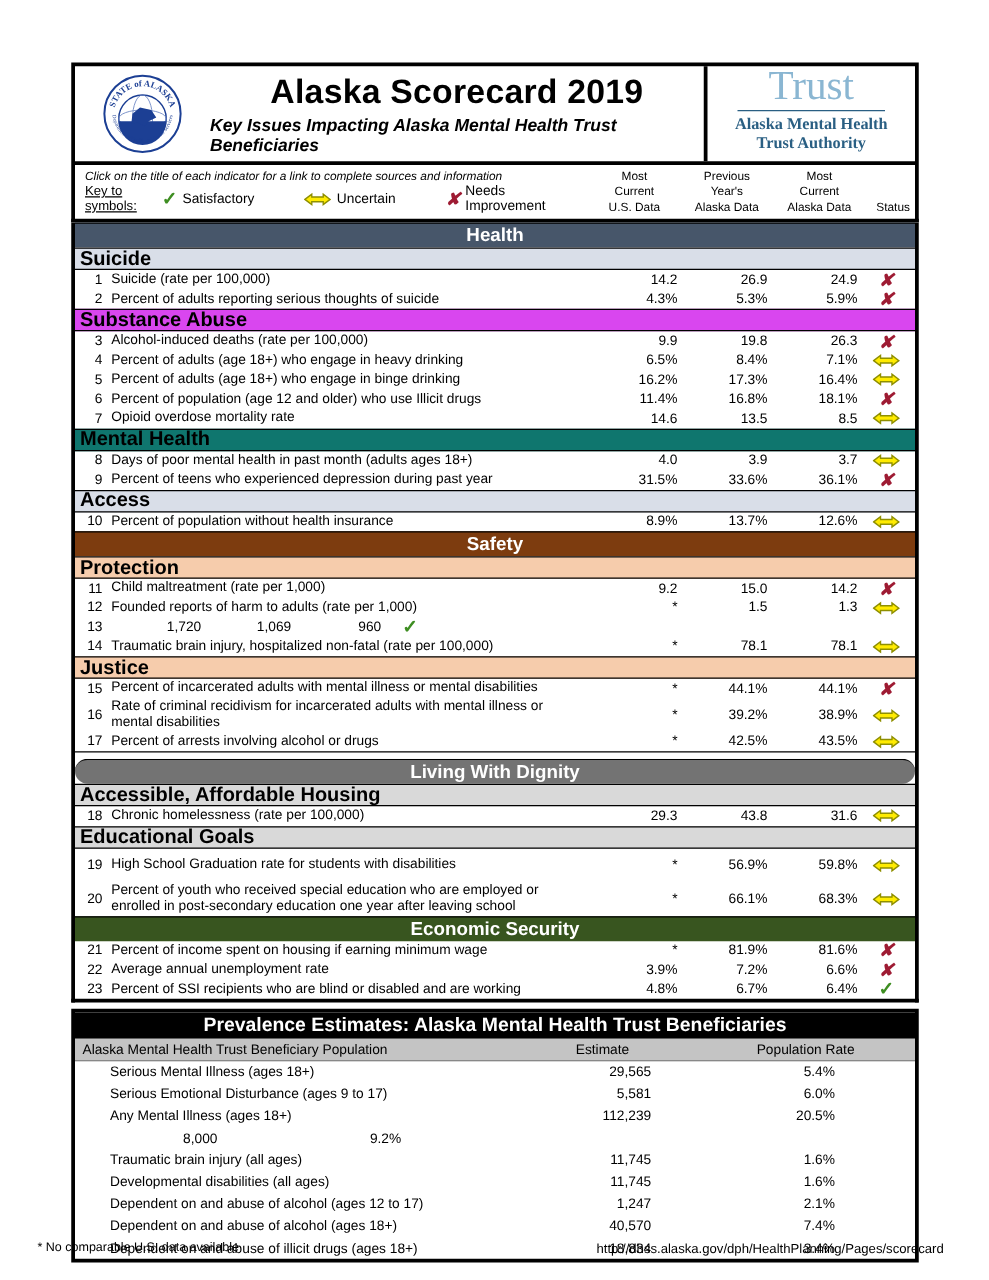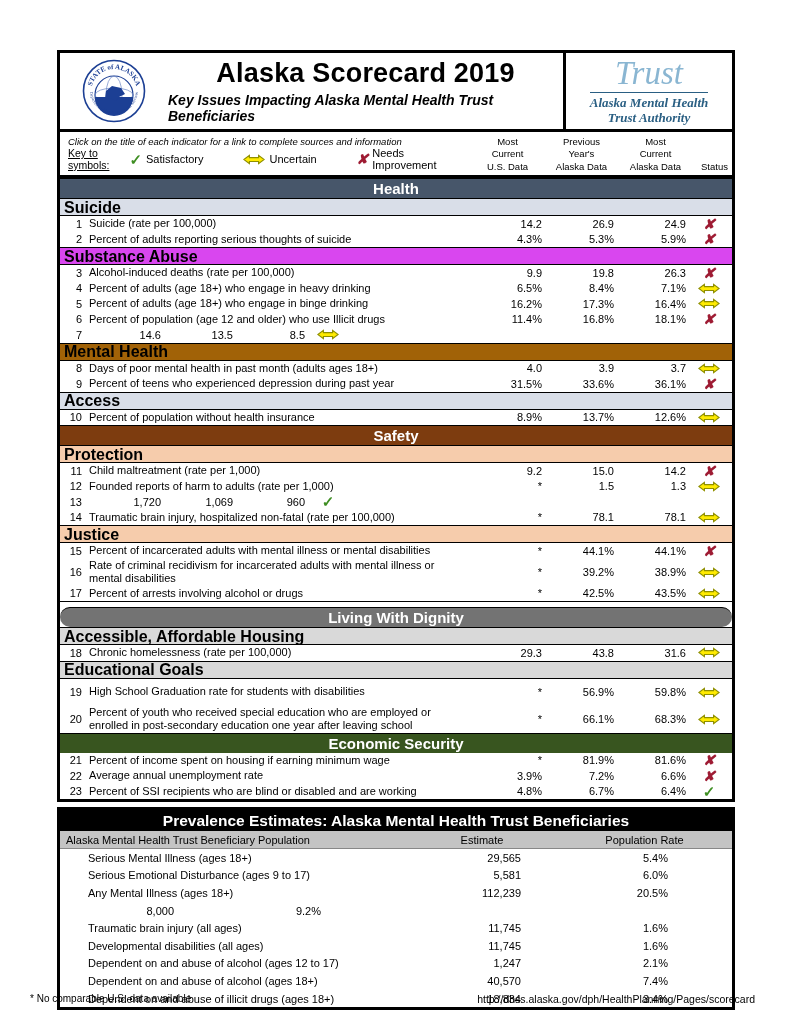--- a/index.html
+++ b/index.html
@@ -6,21 +6,21 @@
   .page{position:relative;width:791px;height:1024px;background:#fff;overflow:hidden;
         font-family:"Liberation Sans",sans-serif;color:#000;}
   .doc{position:absolute;left:57px;top:50px;width:678px;}
   
   .header-box{border:3px solid #000;display:flex;height:76px;background:#fff;}
   .seal-cell{width:108px;display:flex;align-items:center;justify-content:center;}
   .title-cell{flex:1;display:flex;flex-direction:column;align-items:center;justify-content:center;}
   .page-title{font-size:27px;font-weight:bold;letter-spacing:.2px;}
   .page-subtitle{font-size:14px;font-weight:bold;font-style:italic;margin-top:3px;}
   .trust-cell{width:166px;border-left:3px solid #000;display:flex;flex-direction:column;
-              align-items:center;justify-content:center;font-family:"Liberation Serif",serif;font-style:italic;}
+              align-items:center;font-family:"Liberation Serif",serif;}
   .trust-word{font-size:33px;color:#8ab6d2;line-height:1;}
   .trust-divider{width:118px;border-top:1.5px solid #2a5f83;margin:2px 0 3px;}
   .trust-line{font-size:13px;font-weight:bold;color:#2a5f83;line-height:1.15;}
   
   .info-box{border:3px solid #000;border-top:none;display:flex;padding:3px 6px 2px 8px;background:#fff;}
   .info-left{flex:1;display:flex;flex-direction:column;justify-content:space-between;}
   .click-note{font-style:italic;font-size:9.5px;padding-top:1px;}
   .key-row{display:flex;align-items:center;gap:6px;font-size:11px;padding-bottom:2px;}
   .key-label{font-size:10.5px;text-decoration:underline;margin-right:14px;}
   .legend-item{display:flex;align-items:center;gap:4px;margin-right:34px;}
@@ -211,32 +211,33 @@
           <span class="label">Percent of population (age 12 and older) who use Illicit drugs</span>
           <span class="val">11.4%</span>
           <span class="val">16.8%</span>
           <span class="val">18.1%</span>
           <span class="status">
             <span class="sic bad">✘</span>
           </span>
         </div>
         <div class="row">
           <span class="num">7</span>
+          <span class="label">Opioid overdose mortality rate</span>
           <span class="val">14.6</span>
           <span class="val">13.5</span>
           <span class="val">8.5</span>
           <span class="status">
             <span class="sic uncertain">
               <svg width="22" height="11" viewBox="0 0 24 11">
                 <path d="M1 5.5 L7 1 V3.4 H17 V1 L23 5.5 L17 10 V7.6 H7 V10 Z" fill="#ffeb00" stroke="#8f8f00" stroke-width="1.2"></path>
               </svg>
             </span>
           </span>
         </div>
-        <div class="subhead" style="background: #a16207;">Mental Health</div>
+        <div class="subhead" style="background: #0f766e;">Mental Health</div>
         <div class="row">
           <span class="num">8</span>
           <span class="label">Days of poor mental health in past month (adults ages 18+)</span>
           <span class="val">4.0</span>
           <span class="val">3.9</span>
           <span class="val">3.7</span>
           <span class="status">
             <span class="sic uncertain">
               <svg width="22" height="11" viewBox="0 0 24 11">
                 <path d="M1 5.5 L7 1 V3.4 H17 V1 L23 5.5 L17 10 V7.6 H7 V10 Z" fill="#ffeb00" stroke="#8f8f00" stroke-width="1.2"></path>

